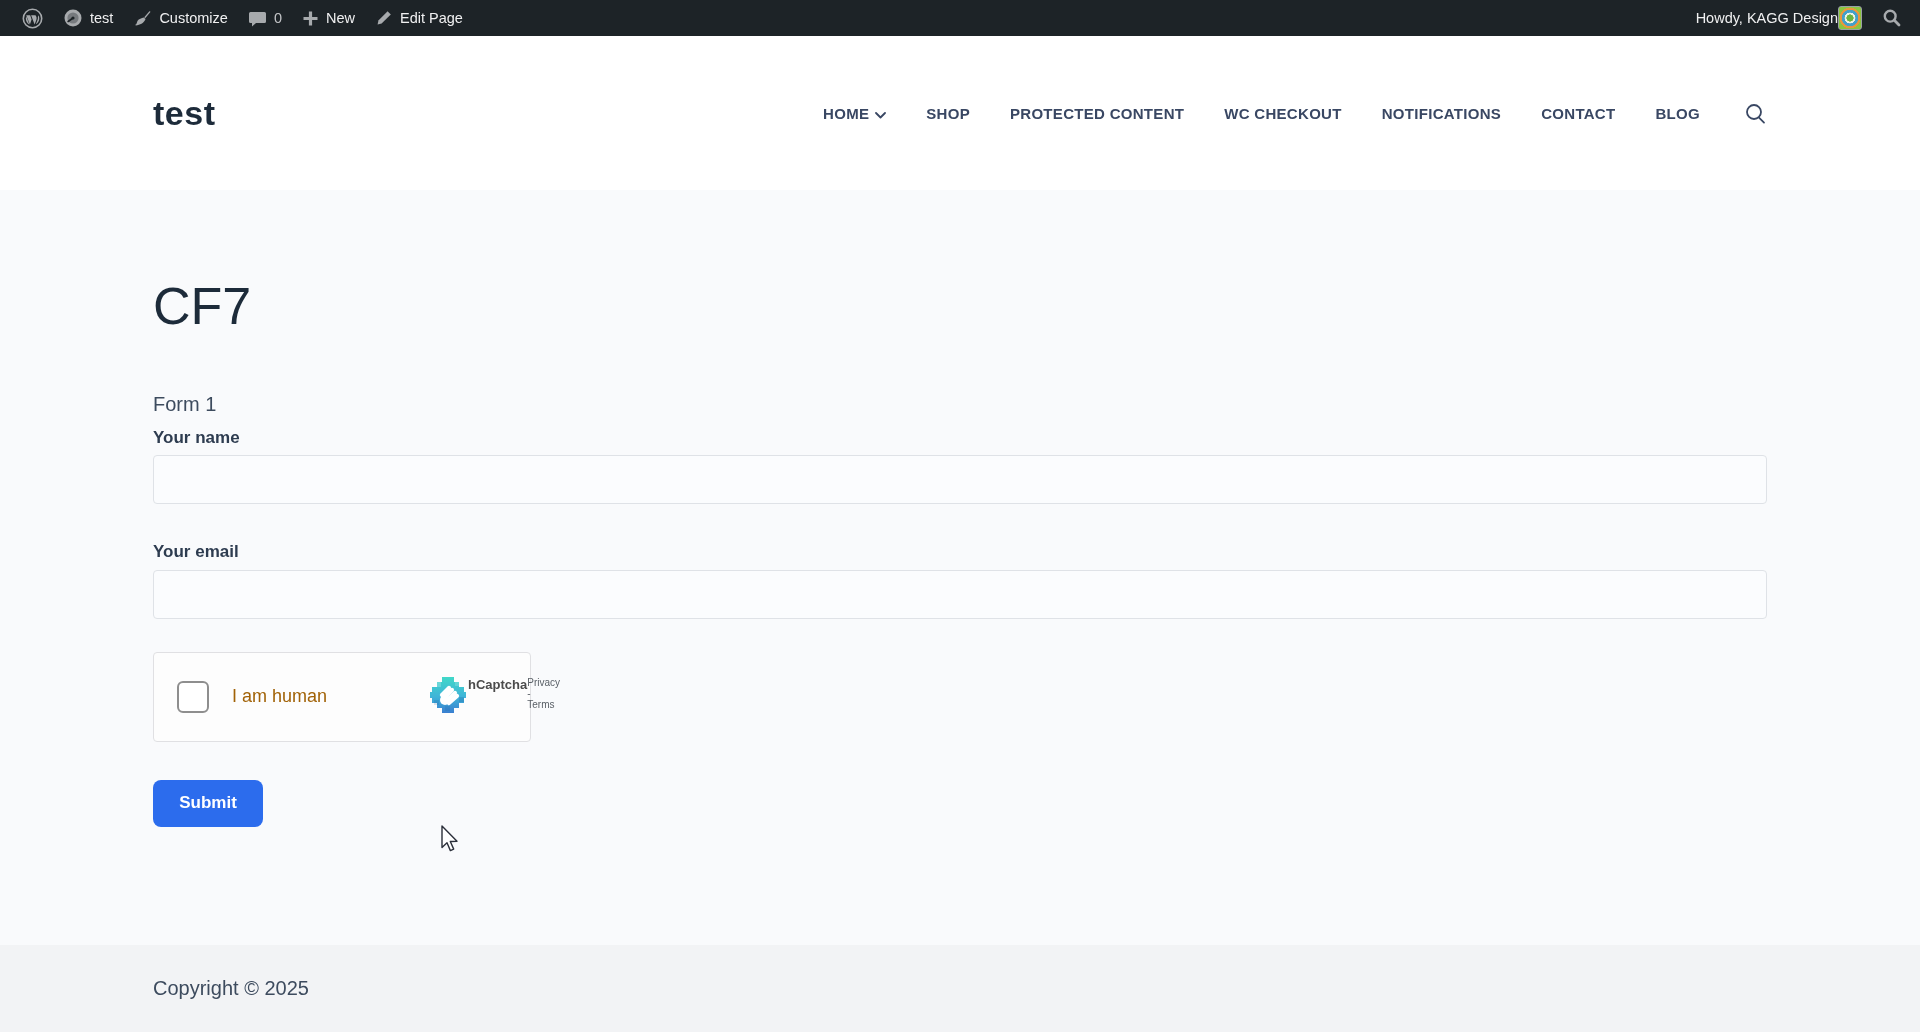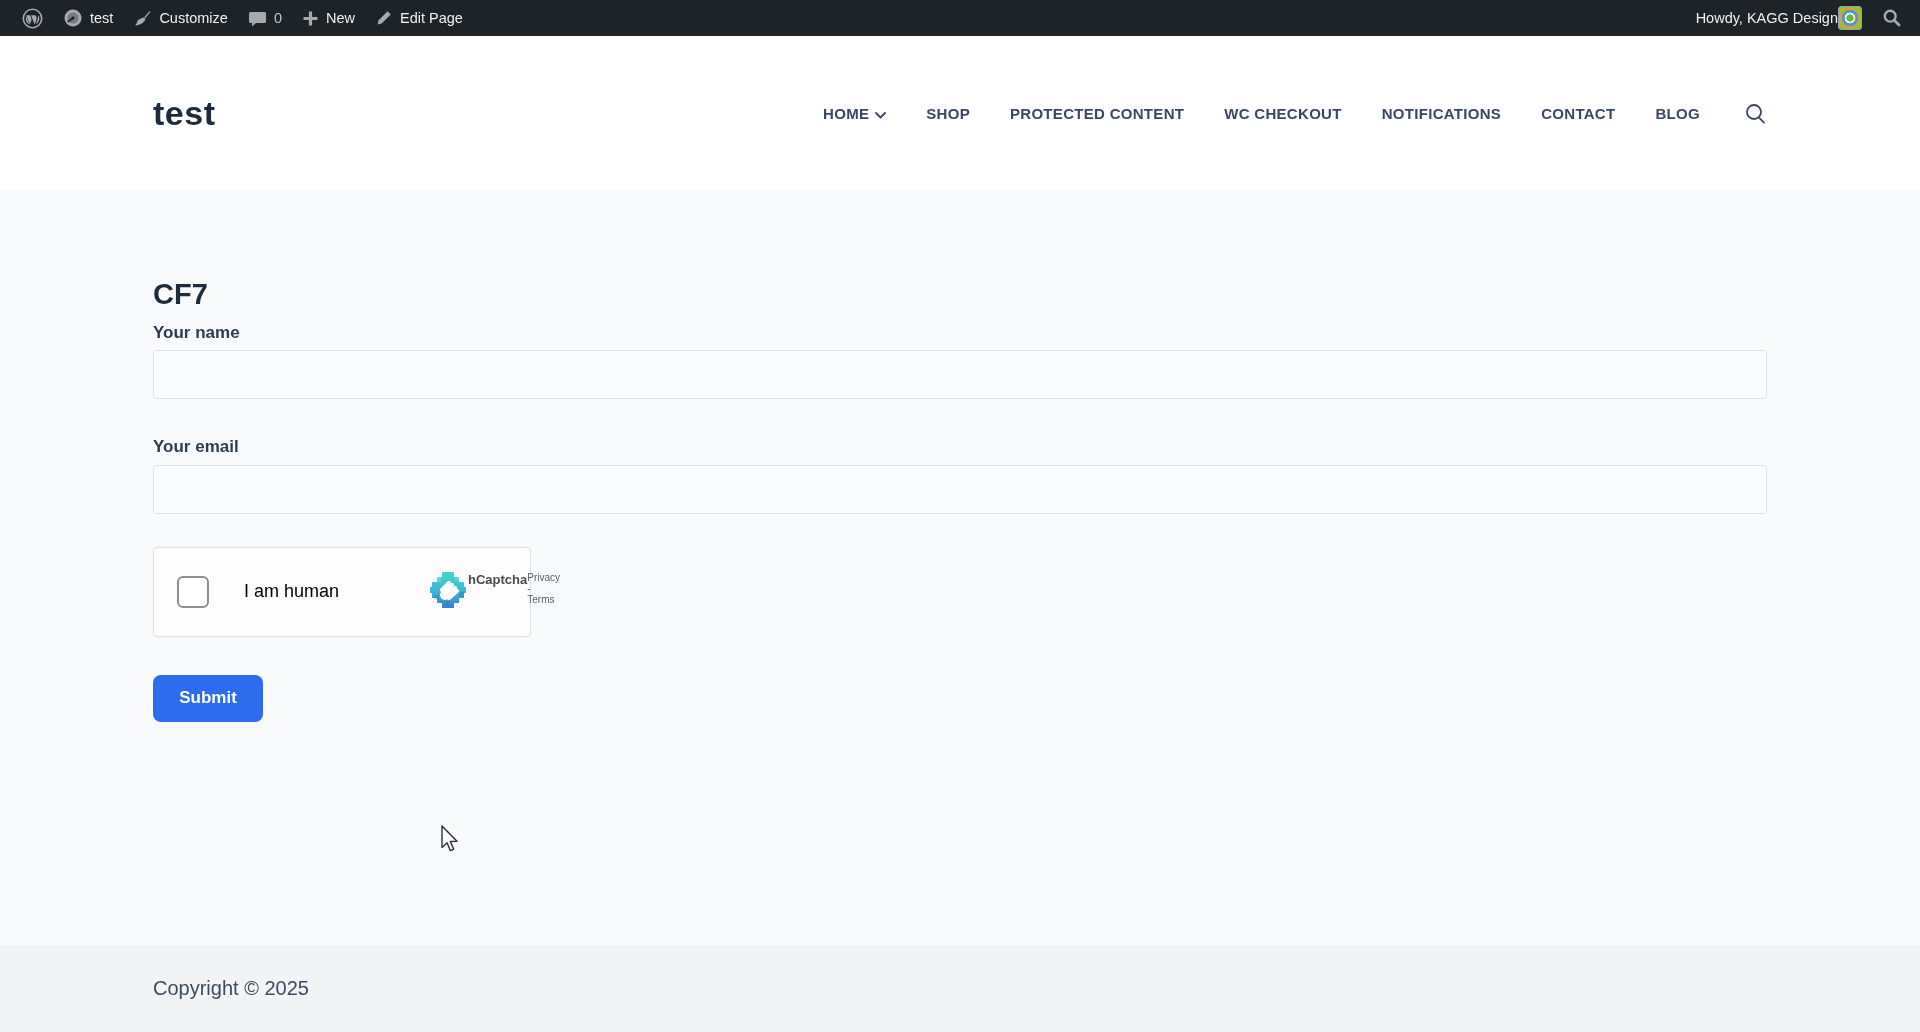--- a/index.html
+++ b/index.html
@@ -49,21 +49,21 @@
     display: flex; align-items: center; gap: 6px;
     font-size: 15px; font-weight: 700; color: #394763;
     letter-spacing: 0.3px; text-decoration: none; cursor: pointer;
   }
   .nav-search { margin-left: 4px; cursor: pointer; display: flex; align-items: center; }
 
   
   .site-main { height: 755px; background: #f9fafc; overflow: hidden; }
   .page-title {
     margin: 0; padding-top: 90px;
-    font-size: 29px; line-height: 1; font-weight: 700; color: #1d2b3a;
+    font-size: 52px; line-height: 1; font-weight: 400; color: #1d2b3a;
   }
   .form-name { margin: 62px 0 0; font-size: 20px; line-height: 1; color: #3d4b5e; }
   .field-label {
     display: block; margin: 14px 0 7px;
     font-size: 17px; line-height: 1.2; font-weight: 700; color: #2e3c50;
   }
   .field-label.second { margin-top: 38px; }
   .text-input {
     width: 100%; height: 49px;
     background: #fbfcfe; border: 1px solid #dfe2e7; border-radius: 4px;
@@ -73,21 +73,21 @@
   
   .hcaptcha {
     margin-top: 33px; width: 378px; height: 90px;
     background: #fdfdfd; border: 1px solid #e0e0e3; border-radius: 4px;
     display: flex; align-items: center; padding: 0 10px 0 23px;
   }
   .hc-checkbox {
     width: 32px; height: 32px; background: #ffffff;
     border: 2px solid #8e8e8e; border-radius: 6px; cursor: pointer; flex: none;
   }
-  .hc-label { margin-left: 35px; font-size: 18px; color: #000000; flex: 1 1 auto; }
+  .hc-label { margin-left: 23px; font-size: 18px; color: #a16207; flex: 1 1 auto; }
   .hc-brand { display: flex; flex-direction: row; align-items: flex-start; width: 92px; flex: none; }
   .hc-name { font-size: 13px; font-weight: 700; color: #4b4b4b; margin-top: 2px; }
   .hc-links { font-size: 10px; color: #595f66; margin-top: 2px; }
   .hc-links span { cursor: pointer; }
 
   .submit-btn {
     margin-top: 38px; width: 110px; height: 47px;
     background: #2c6ced; color: #ffffff; border: none; border-radius: 8px;
     font-family: "Liberation Sans", sans-serif;
     font-size: 17px; font-weight: 700; cursor: pointer;
@@ -215,20 +215,21 @@
       </span>
     </nav>
   </div>
 </header>
 
 <main class="site-main">
   <div class="container">
     <h1 class="page-title">CF7</h1>
 
     <form>
+      <p class="form-name">Form 1</p>
 
       <label class="field-label">Your name</label>
       <input type="text" class="text-input" style="">
 
       <label class="field-label second">Your email</label>
       <input type="email" class="text-input" style="">
 
       <div class="hcaptcha">
         <div class="hc-checkbox"></div>
         <div class="hc-label">I am human</div>

